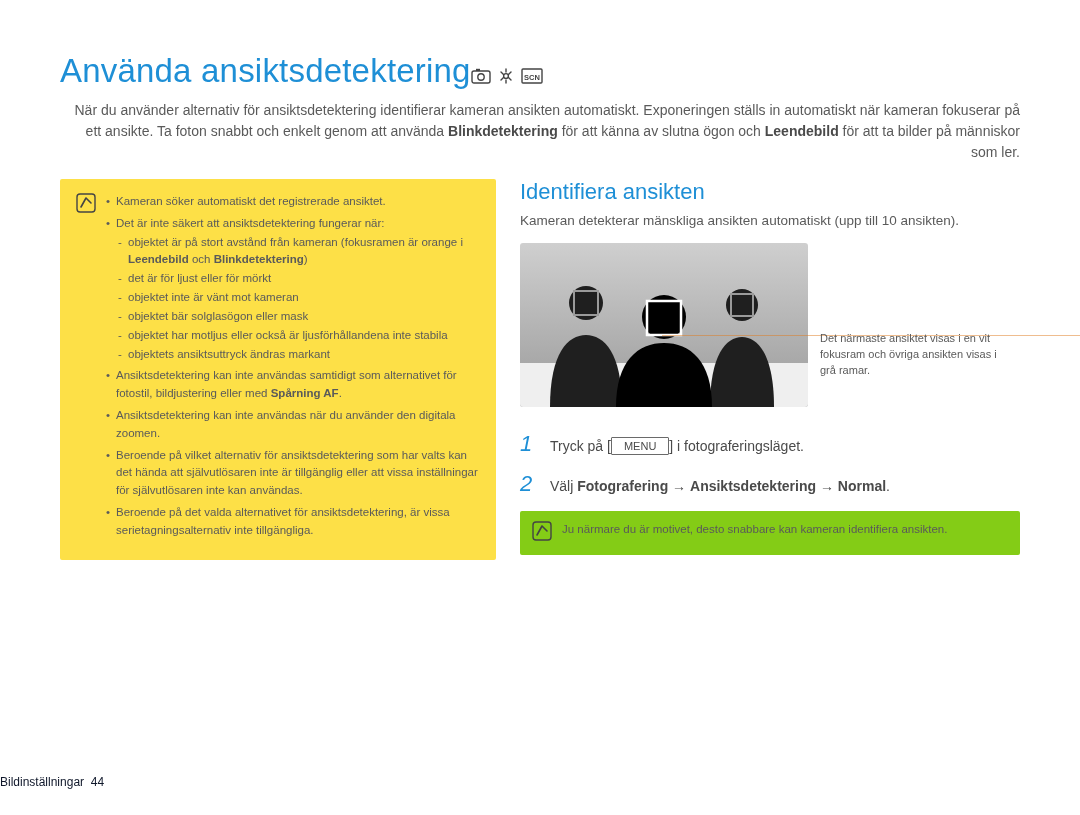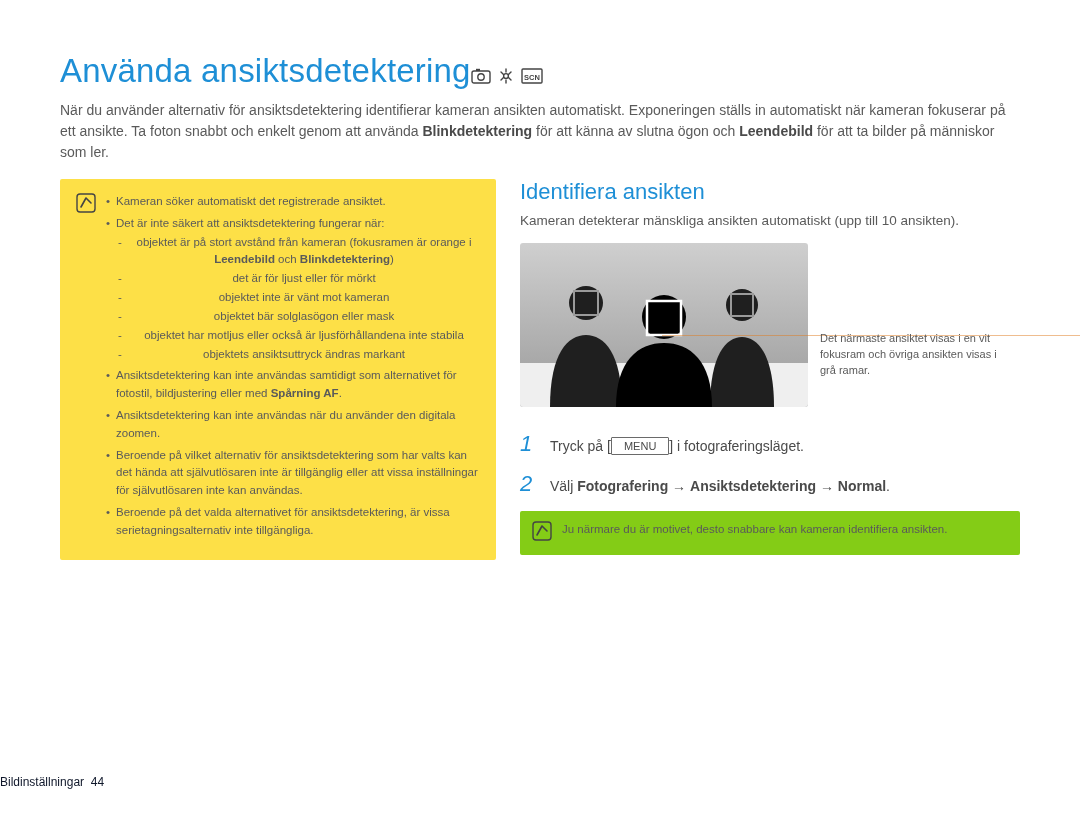--- a/index.html
+++ b/index.html
@@ -2,31 +2,31 @@
 <html><head>
 <meta charset="utf-8">
 <style>
   * { box-sizing: border-box; margin: 0; padding: 0; }
   html, body { width: 1080px; height: 815px; background: #ffffff; font-family: Arial, Helvetica, sans-serif; color: #4a4a4a; }
   .page { position: relative; width: 1080px; height: 815px; padding: 52px 60px 0 60px; }
   .title-row { display: flex; align-items: baseline; margin-bottom: 10px; }
   .title { color: #1e8fd6; font-size: 33px; font-weight: 400; letter-spacing: 0.2px; }
   .mode-icons { display: flex; gap: 6px; position: relative; top: 2px; }
   .mode-icons svg { display: block; }
-  .lead { font-size: 14px; line-height: 1.5; color: #5a5a5a; margin-bottom: 16px; }
+  .lead { font-size: 14px; line-height: 1.5; color: #5a5a5a; margin-bottom: 16px; text-align: right; }
   .lead b { font-weight: 700; color: #4a4a4a; }
   .columns { display: flex; gap: 24px; }
   .col-left { width: 456px; }
   .col-right { flex: 1; }
   .notebox { background: #fde047; border-radius: 2px; padding: 14px 16px 16px 16px; display: flex; gap: 10px; }
   .notebox .icon { flex: 0 0 20px; }
   .notebox .content { flex: 1; font-size: 11.5px; line-height: 1.55; color: #5a5a5a; }
   .notebox ul.top > li { list-style: none; position: relative; padding-left: 10px; margin-bottom: 4px; }
   .notebox ul.top > li::before { content: "•"; position: absolute; left: 0; top: 0; }
-  .notebox ul.sub li { list-style: none; position: relative; padding-left: 12px; margin: 1px 0; text-align: center; }
+  .notebox ul.sub li { list-style: none; position: relative; padding-left: 12px; margin: 1px 0; }
   .notebox ul.sub li::before { content: "-"; position: absolute; left: 2px; top: 0; }
   .notebox b { font-weight: 700; }
   .section-title { color: #1e8fd6; font-size: 22px; font-weight: 400; margin-bottom: 6px; }
   .section-desc { font-size: 13.5px; line-height: 1.5; color: #5a5a5a; margin-bottom: 12px; }
   .illus-wrap { position: relative; width: 500px; margin-bottom: 24px; }
   .illus { width: 288px; height: 164px; border-radius: 3px; overflow: hidden; background: #ffffff; }
   .callout { position: absolute; left: 300px; top: 88px; width: 190px; font-size: 11px; line-height: 1.45; color: #5a5a5a; }
   .leader { position: absolute; left: 142px; top: 92px; width: 670px; height: 1px; pointer-events: none; }
   .steps { font-size: 14px; color: #4a4a4a; }
   .step { display: flex; gap: 10px; margin-bottom: 14px; align-items: baseline; }

